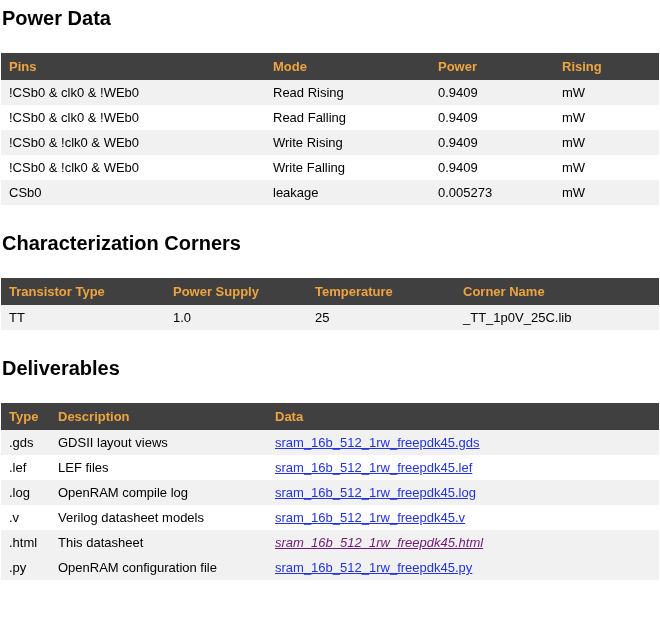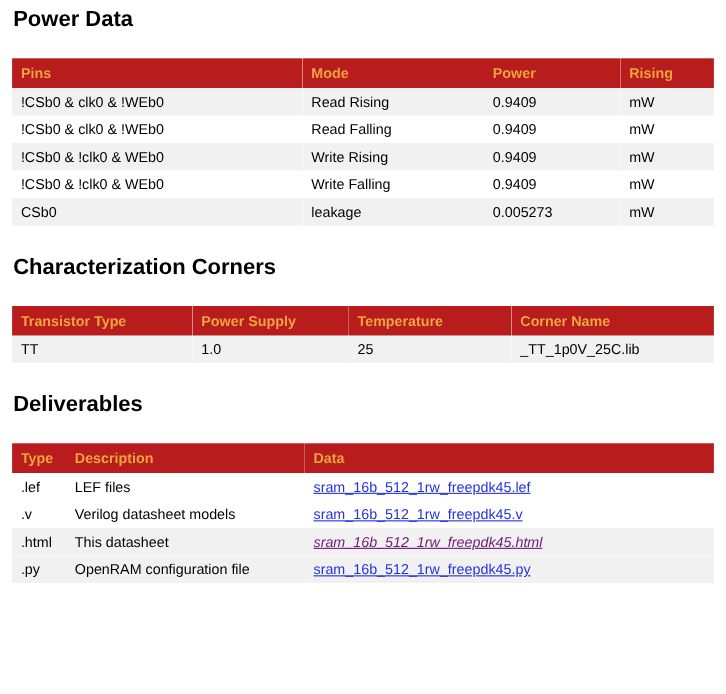--- a/index.html
+++ b/index.html
@@ -6,41 +6,41 @@
     margin: 0;
     padding: 0;
     background: #ffffff;
     color: #000000;
     font-family: "Liberation Sans", "DejaVu Sans", sans-serif;
   }
   .page {
     width: 660px;
     height: 631px;
     box-sizing: border-box;
-    padding: 0 11px;
+    padding: 0 1px;
     overflow: hidden;
   }
   .section-title {
     font-size: 20px;
     font-weight: bold;
     color: #000000;
     margin: 27px 0 24px 1px;
     line-height: 1.1;
   }
   .section-title.first {
     margin-top: 7px;
   }
   table {
     border-collapse: collapse;
     width: 100%;
     table-layout: fixed;
     font-size: 13px;
   }
   thead th {
-    background: #b91c1c;
+    background: #404040;
     color: #EFA440;
     text-align: left;
     font-weight: bold;
     padding: 6px 8px;
     line-height: 15px;
     white-space: nowrap;
     overflow: hidden;
   }
   tbody td {
     padding: 5px 8px;
@@ -164,25 +164,35 @@
         <col class="c3">
       </colgroup>
     <thead>
       <tr>
         <th>Type</th>
         <th>Description</th>
         <th>Data</th>
       </tr>
     </thead>
     <tbody>
+      <tr class="odd">
+        <td>.gds</td>
+        <td>GDSII layout views</td>
+        <td><a href="#" class="file-link">sram_16b_512_1rw_freepdk45.gds</a></td>
+      </tr>
       <tr class="even">
         <td>.lef</td>
         <td>LEF files</td>
         <td><a href="#" class="file-link">sram_16b_512_1rw_freepdk45.lef</a></td>
       </tr>
+      <tr class="odd">
+        <td>.log</td>
+        <td>OpenRAM compile log</td>
+        <td><a href="#" class="file-link">sram_16b_512_1rw_freepdk45.log</a></td>
+      </tr>
       <tr class="even">
         <td>.v</td>
         <td>Verilog datasheet models</td>
         <td><a href="#" class="file-link">sram_16b_512_1rw_freepdk45.v</a></td>
       </tr>
       <tr class="odd">
         <td>.html</td>
         <td>This datasheet</td>
         <td><a href="#" class="file-link visited">sram_16b_512_1rw_freepdk45.html</a></td>
       </tr>

